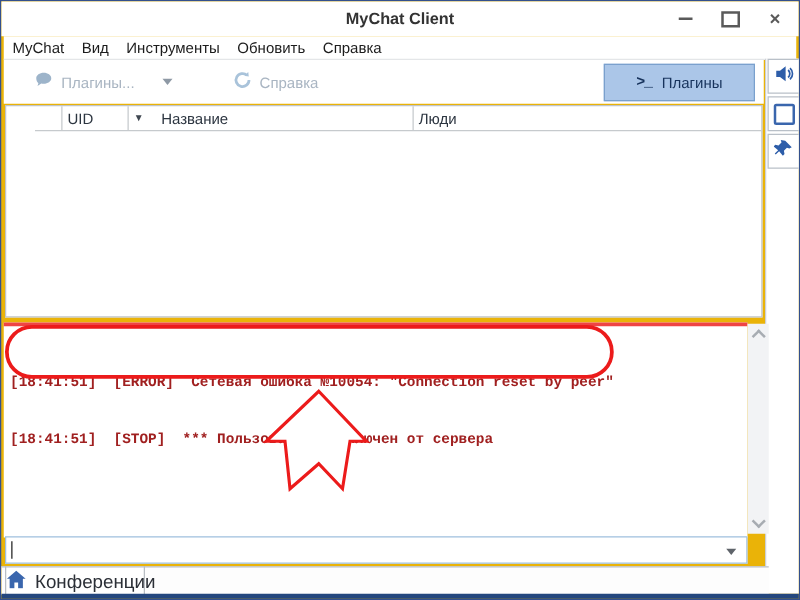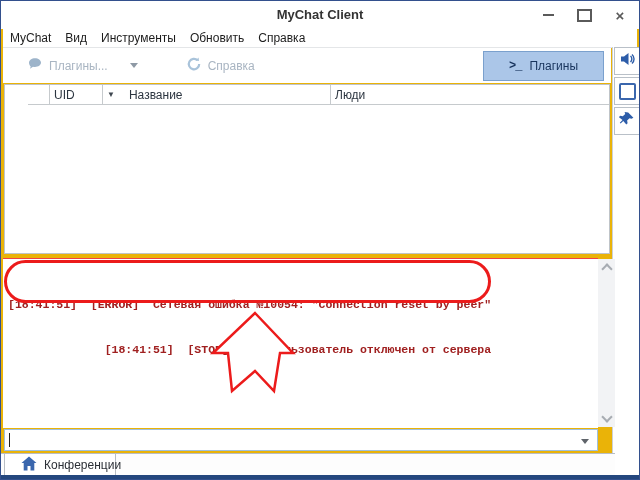--- a/index.html
+++ b/index.html
@@ -38,41 +38,41 @@
   .thead{display:flex;height:19px;border-bottom:1px solid #c6cacd;font-size:12px;color:#2c3540;}
   .th{box-sizing:border-box;border-right:1px solid #c6cacd;padding:2px 4px;display:flex;align-items:center;gap:6px;overflow:hidden;white-space:nowrap;}
   .th-c0{width:22px;}
   .th-c1{width:53px;}
   .th-c2{width:69px;}
   .th-c3{width:228px;}
   .th-c4{flex:1;border-right:none;}
   .sort-arrow{font-size:8px;color:#3f4750;margin-right:8px;}
 
   
-  .console-panel{position:absolute;left:2px;top:257px;width:595px;height:169px;background:#fff;border-top:1px solid #ef4444;text-align:right;}
+  .console-panel{position:absolute;left:2px;top:257px;width:595px;height:169px;background:#fff;border-top:3px solid #ef4444;}
   .log-lines{position:absolute;left:5px;top:8px;font-family:"Liberation Mono","DejaVu Sans Mono",monospace;font-size:11.5px;font-weight:bold;color:#a02020;line-height:15px;white-space:pre;}
 
   
   .v-scrollbar{position:absolute;left:597px;top:258px;width:17px;height:168px;background:#f2f3f5;display:flex;flex-direction:column;justify-content:space-between;align-items:center;padding:6px 0;box-sizing:border-box;}
   .chev{width:6px;height:6px;border-right:2px solid #a7acb2;border-bottom:2px solid #a7acb2;}
   .chev-up{transform:rotate(-135deg);}
   .chev-down{transform:rotate(45deg);}
 
   
   .annot-ellipse{position:absolute;left:3px;top:259px;width:487px;height:43px;box-sizing:border-box;border:3px solid #ec1b1b;border-radius:22px;pointer-events:none;}
   .annot-arrow{position:absolute;left:206px;top:308px;pointer-events:none;}
 
   
   .combobox{position:absolute;left:3px;top:428px;width:594px;height:22px;box-sizing:border-box;border:1px solid #9fc0de;background:#fff;display:flex;align-items:center;}
   .text-cursor{width:1px;height:14px;background:#222;margin-left:4px;}
   .combo-caret{position:absolute;right:8px;top:9px;width:0;height:0;border-left:4px solid transparent;border-right:4px solid transparent;border-top:5px solid #5f646a;}
 
   
   .tabbar{position:absolute;left:0;top:452px;width:614px;height:22px;background:#fdfdfd;border-top:1px solid #b9bec4;}
-  .tab{position:absolute;left:3px;top:-1px;height:23px;width:112px;box-sizing:border-box;background:#fff;border:1px solid #b9bec4;border-bottom:none;display:flex;align-items:center;gap:7px;padding:0 16px;font-size:12px;color:#2b2f36;}
+  .tab{position:absolute;left:3px;top:-1px;height:23px;width:112px;box-sizing:border-box;background:#fff;border:1px solid #b9bec4;border-bottom:none;display:flex;align-items:center;gap:7px;padding:0 0;font-size:15px;color:#2b2f36;}
 
   
   .bottombar{position:absolute;left:0;top:474px;width:640px;height:6px;background:#24477e;}
 </style>
 </head>
 <body>
 
 <div class="window">
 
   <div class="titlebar">

